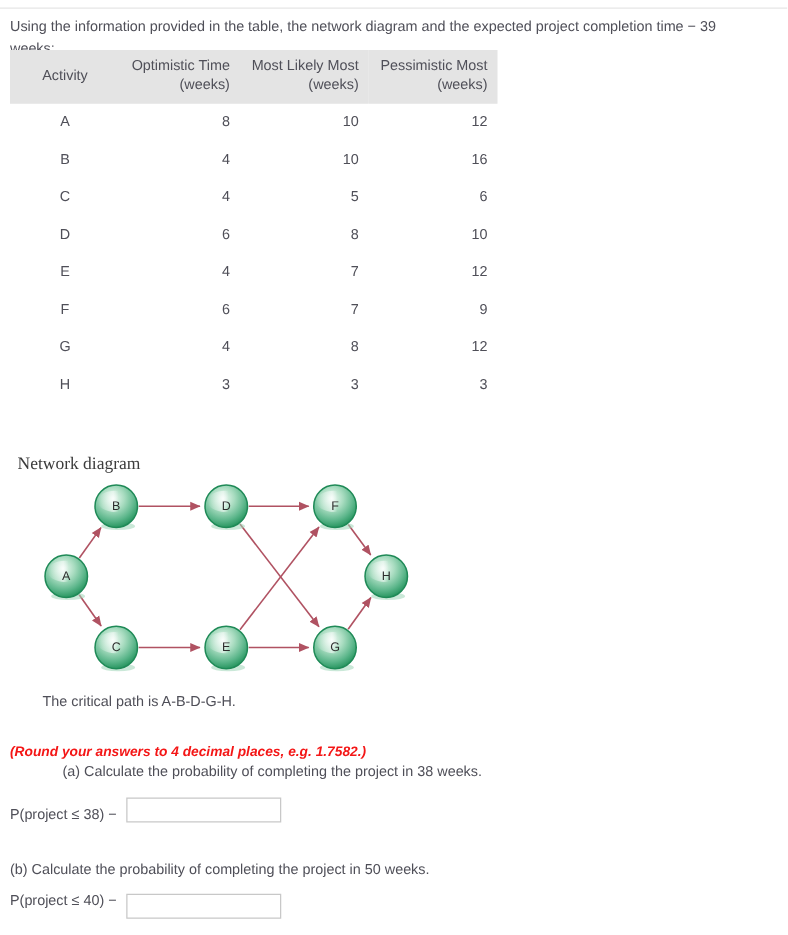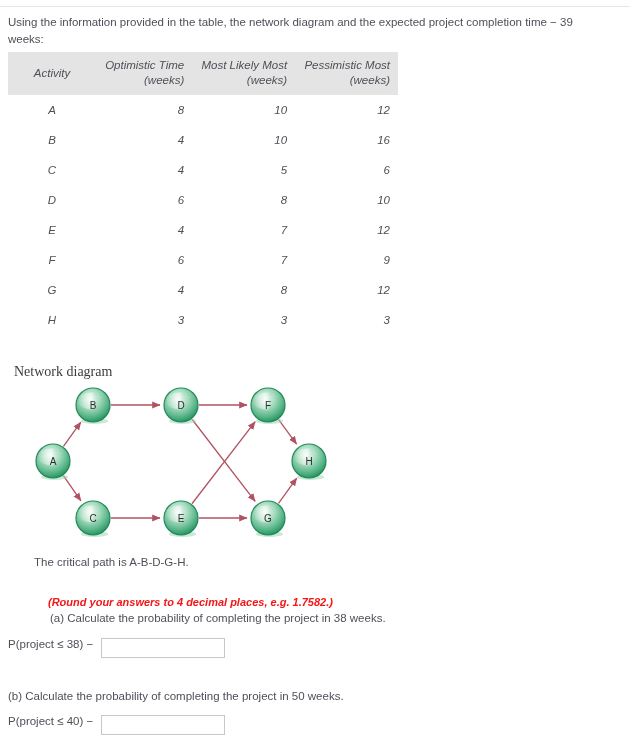--- a/index.html
+++ b/index.html
@@ -29,27 +29,26 @@
     left: 8px;
     width: 600px;
     font-size: 11.5px;
     line-height: 17px;
     color: #4f4f58;
   }
 
   
   .act-table {
     position: absolute;
-    top: 52px;
+    top: 40px;
     left: 8px;
     width: 390px;
     border-collapse: collapse;
     font-size: 11.5px;
     color: #4f4f58;
-    font-style: italic;
   }
   .act-table thead th {
     background: #e4e4e4;
     font-weight: normal;
     padding: 6px 8px 7px 8px;
     vertical-align: bottom;
     line-height: 15px;
     color: #4f4f58;
   }
   .act-table thead th.c-activity {
@@ -109,36 +108,35 @@
     margin-left: 26px;
   }
   .round-note {
     position: absolute;
     top: 596px;
     left: 8px;
     font-size: 11px;
     font-style: italic;
     font-weight: bold;
     color: #f41616;
-    margin-left: 40px;
   }
   .q-a {
     position: absolute;
     top: 612px;
     left: 8px;
     font-size: 11.5px;
     color: #4f4f58;
     margin-left: 42px;
   }
   .ans-row-a {
     position: absolute;
     top: 638px;
     left: 8px;
     display: flex;
-    align-items: flex-start;
+    align-items: flex-end;
     font-size: 11.5px;
     color: #4f4f58;
   }
   .q-b {
     position: absolute;
     top: 690px;
     left: 8px;
     font-size: 11.5px;
     color: #4f4f58;
   }

